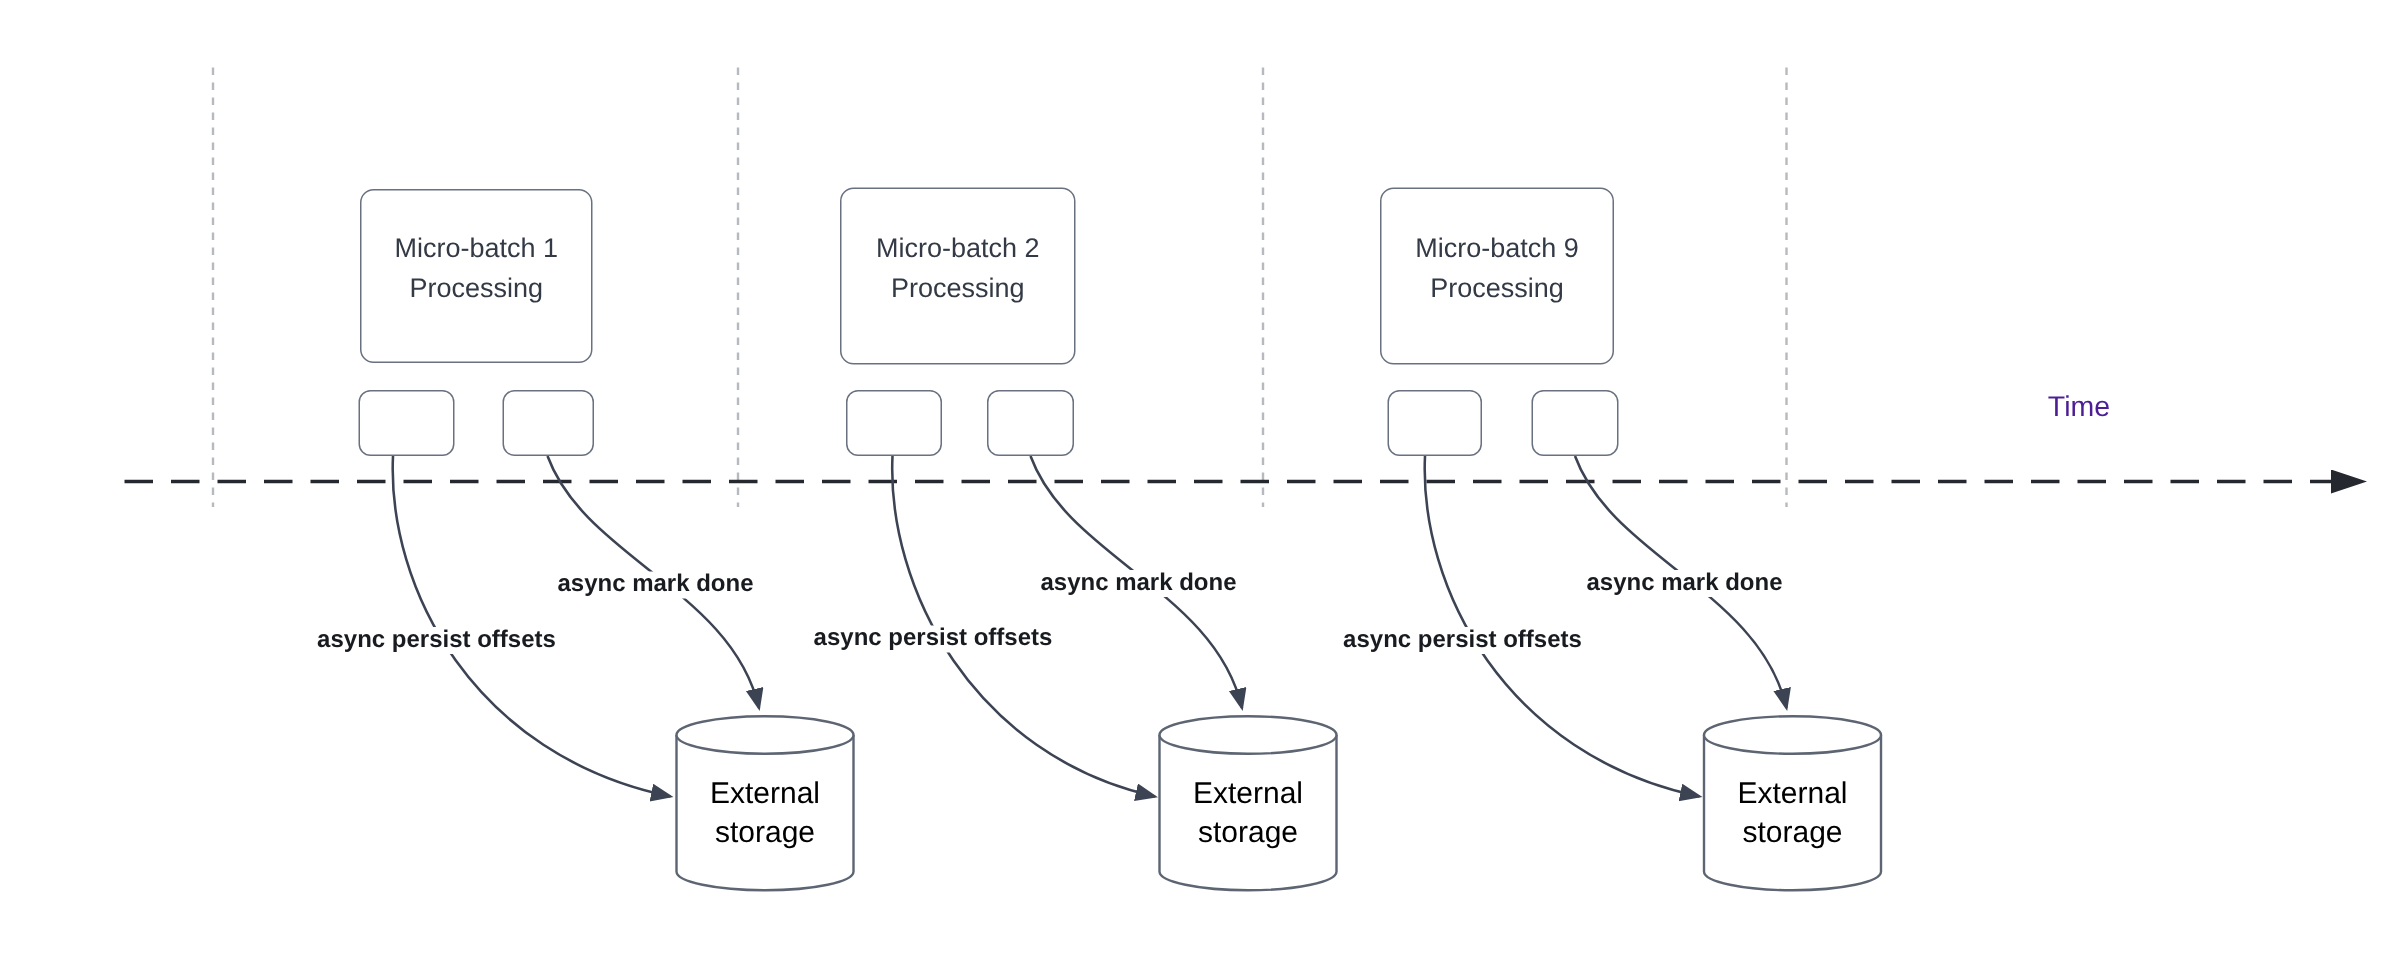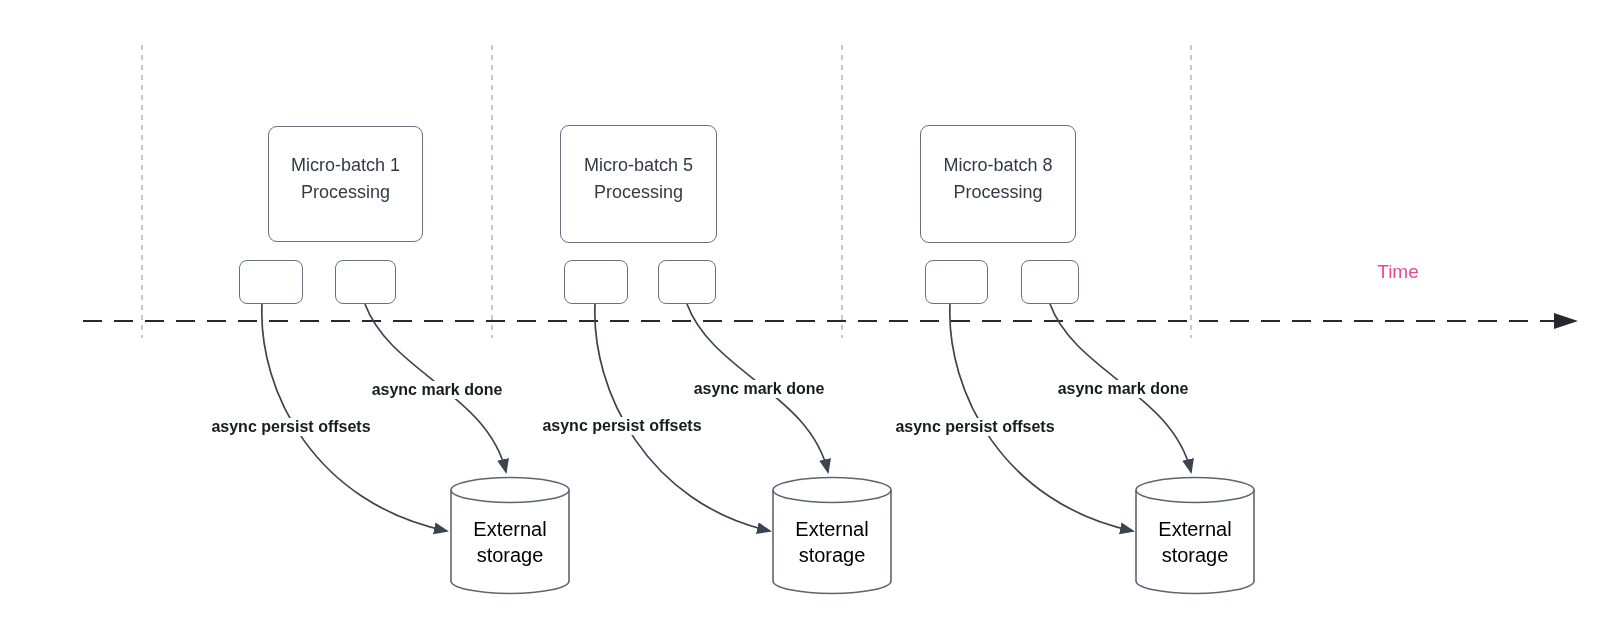--- a/index.html
+++ b/index.html
@@ -21,21 +21,21 @@
   }
   .async-label{
     transform:translate(-50%,-50%);background:#ffffff;padding:0 3px;
     font-weight:bold;font-size:16px;color:#181b20;white-space:nowrap;
   }
   .storage-label{
     transform:translate(-50%,-50%);text-align:center;font-size:20px;
     line-height:1.3;color:#000000;white-space:pre-line;
   }
   .time-label{
-    transform:translate(-50%,-50%);font-size:19px;color:#ec4899;white-space:nowrap;margin-left:12px;
+    transform:translate(-50%,-50%);font-size:19px;color:#4c1d95;white-space:nowrap;
   }
 </style>
 </head>
 <body>
 
 <div class="stage">
 
   <svg width="1600" height="642" viewBox="0 0 1600 642">
     <defs>
       <marker id="curveArrow" markerUnits="userSpaceOnUse" markerWidth="17" markerHeight="14" refX="13" refY="6" orient="auto">
@@ -71,39 +71,39 @@
     <g stroke="#3c4353" stroke-width="1.7" fill="none">
       <path d="M262 304 C 258 392 316 504 447 531" marker-end="url(#curveArrow)"></path>
       <path d="M365 304 C 390 372 488 394 506 472" marker-end="url(#curveArrow)"></path>
       <path d="M595 304 C 591 392 649 504 770 531" marker-end="url(#curveArrow)"></path>
       <path d="M687 304 C 712 372 810 394 828 472" marker-end="url(#curveArrow)"></path>
       <path d="M950 304 C 946 392 1004 504 1133 531" marker-end="url(#curveArrow)"></path>
       <path d="M1050 304 C 1075 372 1173 394 1191 472" marker-end="url(#curveArrow)"></path>
     </g>
   </svg>
 
-  <div class="abs bigbox" style="left:240px;top:126px;width:155px;height:116px;margin-left:28px;">Micro-batch 1
+  <div class="abs bigbox" style="left:240px;top:126px;width:155px;height:116px;">Micro-batch 1
 Processing</div>
   <div class="abs smallbox" style="left:239px;top:260px;width:64px;height:44px;"></div>
   <div class="abs smallbox" style="left:335px;top:260px;width:61px;height:44px;"></div>
   <div class="abs async-label" style="left:291px;top:427px;">async persist offsets</div>
   <div class="abs async-label" style="left:437px;top:390px;">async mark done</div>
   <div class="abs storage-label" style="left:510px;top:542px;">External
 storage</div>
 
-  <div class="abs bigbox" style="left:560px;top:125px;width:157px;height:118px;">Micro-batch 5
+  <div class="abs bigbox" style="left:560px;top:125px;width:157px;height:118px;">Micro-batch 2
 Processing</div>
   <div class="abs smallbox" style="left:564px;top:260px;width:64px;height:44px;"></div>
   <div class="abs smallbox" style="left:658px;top:260px;width:58px;height:44px;"></div>
   <div class="abs async-label" style="left:622px;top:426px;">async persist offsets</div>
   <div class="abs async-label" style="left:759px;top:389px;">async mark done</div>
   <div class="abs storage-label" style="left:832px;top:542px;">External
 storage</div>
 
-  <div class="abs bigbox" style="left:920px;top:125px;width:156px;height:118px;">Micro-batch 8
+  <div class="abs bigbox" style="left:920px;top:125px;width:156px;height:118px;">Micro-batch 9
 Processing</div>
   <div class="abs smallbox" style="left:925px;top:260px;width:63px;height:44px;"></div>
   <div class="abs smallbox" style="left:1021px;top:260px;width:58px;height:44px;"></div>
   <div class="abs async-label" style="left:975px;top:427px;">async persist offsets</div>
   <div class="abs async-label" style="left:1123px;top:389px;">async mark done</div>
   <div class="abs storage-label" style="left:1195px;top:542px;">External
 storage</div>
 
   <div class="abs time-label" style="left:1386px;top:272px;">Time</div>
 

